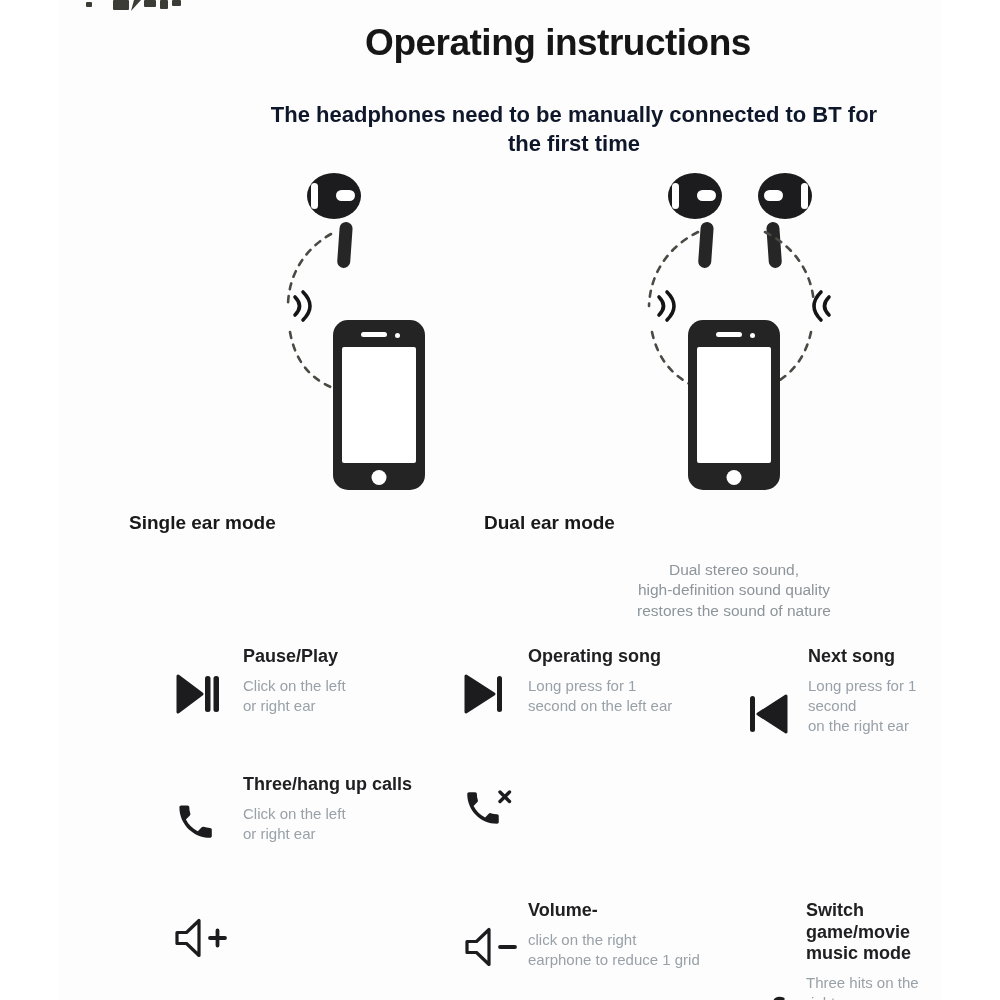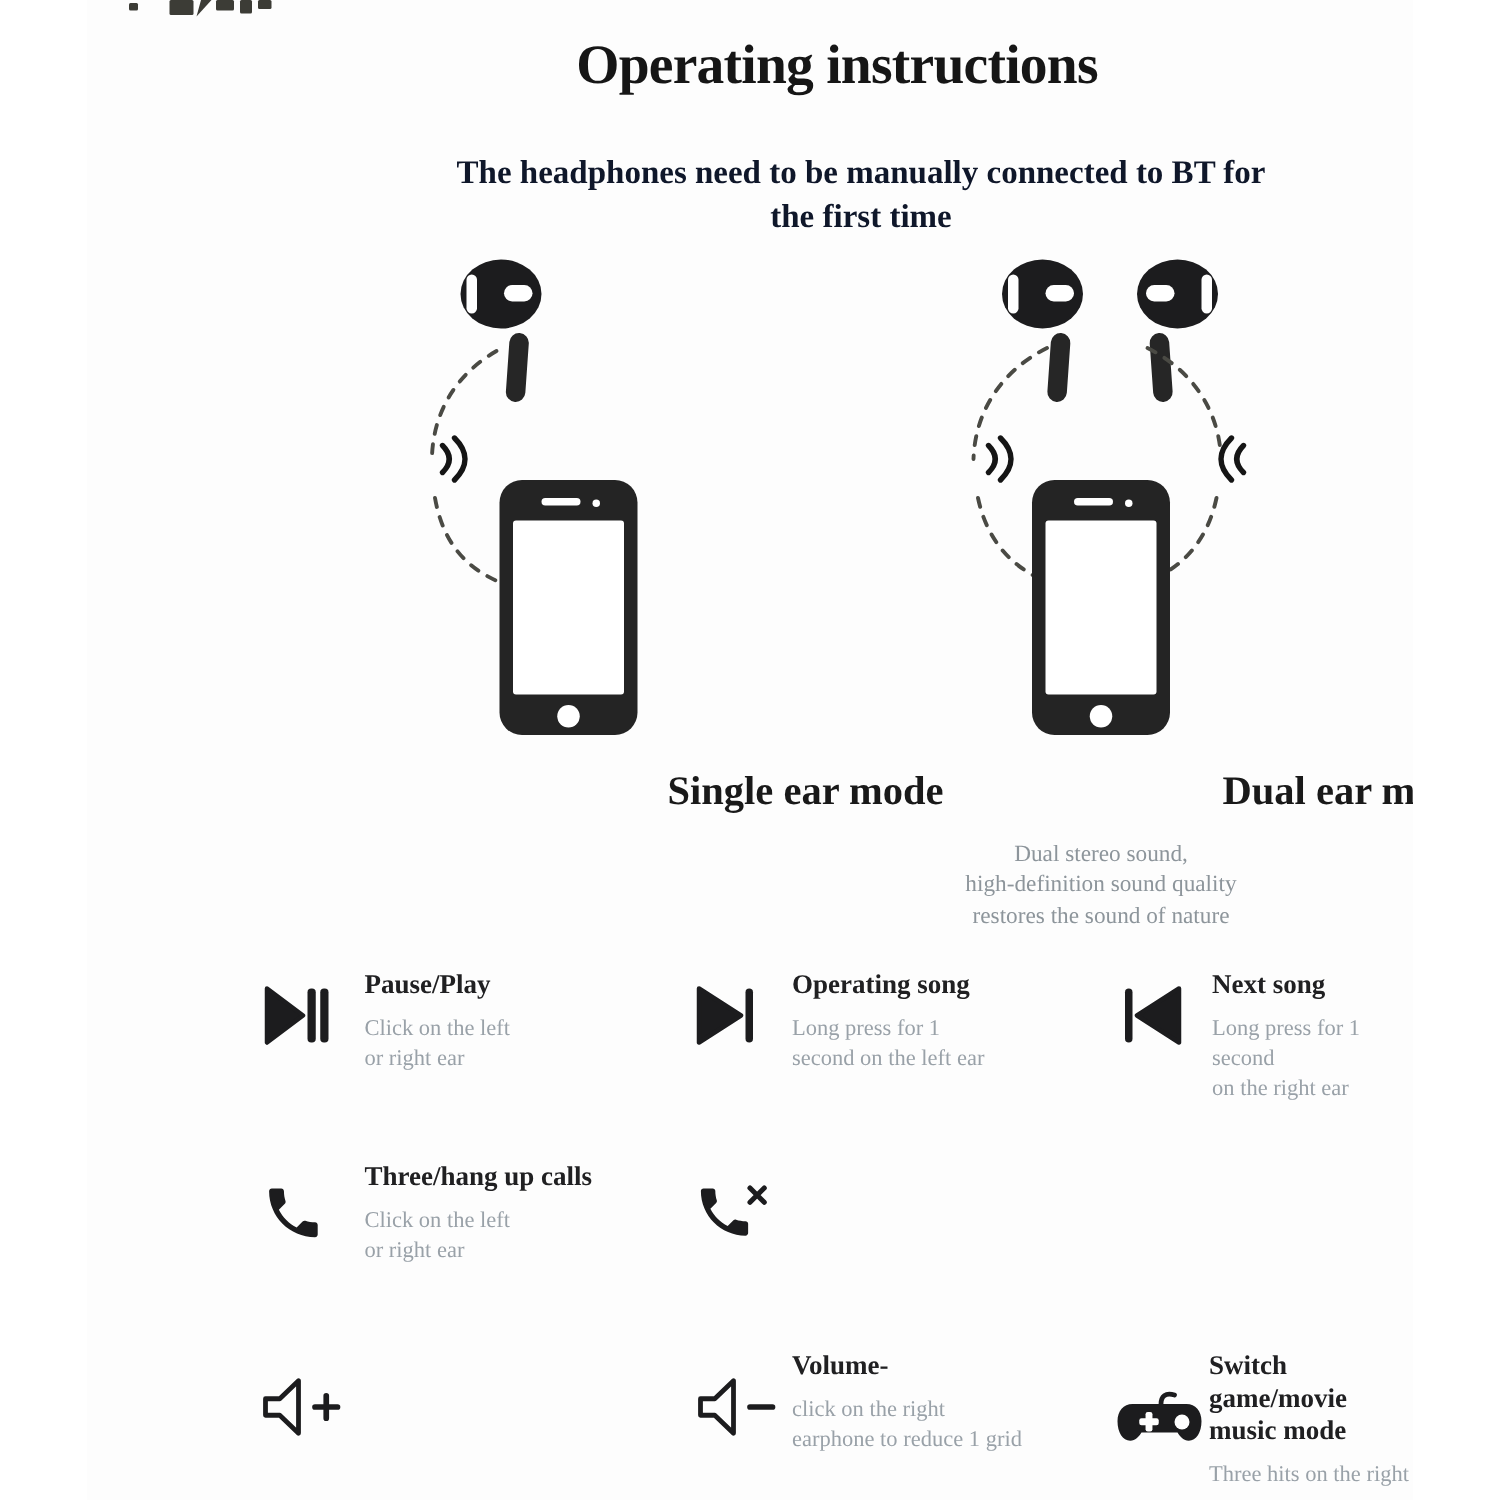--- a/index.html
+++ b/index.html
@@ -1,18 +1,18 @@
 <!DOCTYPE html>
 <html><head>
 <meta charset="utf-8">
 <style>
   html,body{margin:0;padding:0;background:#ffffff;}
   .page{
     position:relative;width:884px;height:1000px;margin:0 auto;overflow:hidden;
-    background:#fdfdfd;font-family:Liberation Serif, serif;color:#1c1c1e;
+    background:#fdfdfd;font-family:Liberation Sans, sans-serif;color:#1c1c1e;
   }
   
   .main-title{
     position:absolute;left:0;top:22px;width:1000px;text-align:center;
     font-size:37px;font-weight:700;letter-spacing:-.5px;color:#161616;margin:0;
   }
   .subtitle{
     position:absolute;left:0;top:84px;width:1000px;text-align:center;
     font-size:22px;font-weight:700;line-height:1.32;color:#0f172a;margin:16px;
     white-space:pre-line;
@@ -24,31 +24,31 @@
   .phone{
     position:absolute;width:92px;height:170px;background:#242424;border-radius:15px;
   }
   .phone .screen{position:absolute;left:9px;right:9px;top:27px;bottom:27px;background:#fff;border-radius:2px;}
   .phone .speaker{position:absolute;top:12px;left:28px;width:26px;height:5px;border-radius:3px;background:#fff;}
   .phone .camera{position:absolute;top:12.5px;left:62px;width:5px;height:5px;border-radius:50%;background:#fff;}
   .phone .home{position:absolute;bottom:5px;left:50%;transform:translateX(-50%);width:15px;height:15px;border-radius:50%;background:#fff;}
   .mirror{transform:scaleX(-1);}
   
   .mode-heading{
-    position:absolute;width:500px;text-align:right;margin:0;
-    font-size:27px;font-weight:700;color:#191919;
+    position:absolute;width:500px;text-align:left;margin:0;
+    font-size:19px;font-weight:700;color:#191919;
   }
   .mode-desc{
     position:absolute;width:500px;text-align:center;margin:0;
     font-size:15.5px;line-height:1.32;color:#8d959b;white-space:pre-line;
   }
   .single-h{left:71px;top:512px;}  .dual-h{left:426px;top:512px;}
   .single-d{left:71px;top:560px;}  .dual-d{left:426px;top:560px;}
   
-  .item{position:absolute;display:flex;align-items:flex-start;}
+  .item{position:absolute;display:flex;align-items:flex-end;}
   .icon-box{flex:none;}
   .icon-box svg{display:block;margin-left:4px;}
   .w1{width:73px;} .w2{width:70px;} .w3{width:66px;}
   .item .title{font-size:18px;font-weight:700;color:#202022;line-height:1.2;margin-top:4px;white-space:pre-line;}
   .item .desc{font-size:15px;color:#99a1a8;line-height:1.35;margin-top:8px;white-space:pre-line;}
   .i1{left:112px;top:642px;} .i2{left:400px;top:642px;} .i3{left:684px;top:642px;}
   .i4{left:112px;top:770px;} .i5{left:400px;top:770px;} .i6{left:684px;top:770px;}
   .i7{left:110px;top:896px;} .i8{left:400px;top:896px;} .i9{left:682px;top:896px;}
   .fill{fill:#1c1c1e;}
   .stroke{stroke:#1c1c1e;fill:none;stroke-linecap:round;stroke-linejoin:round;}

